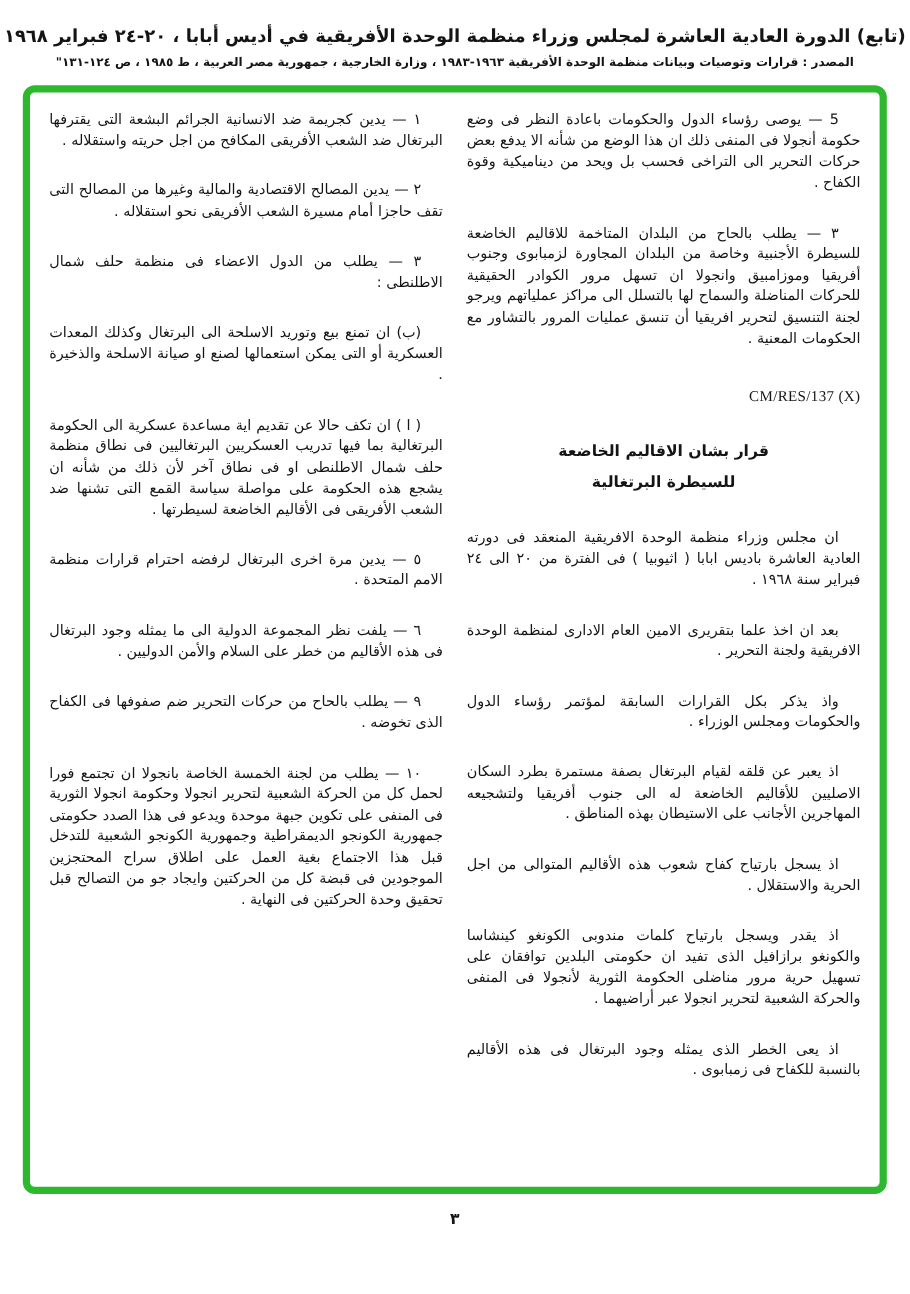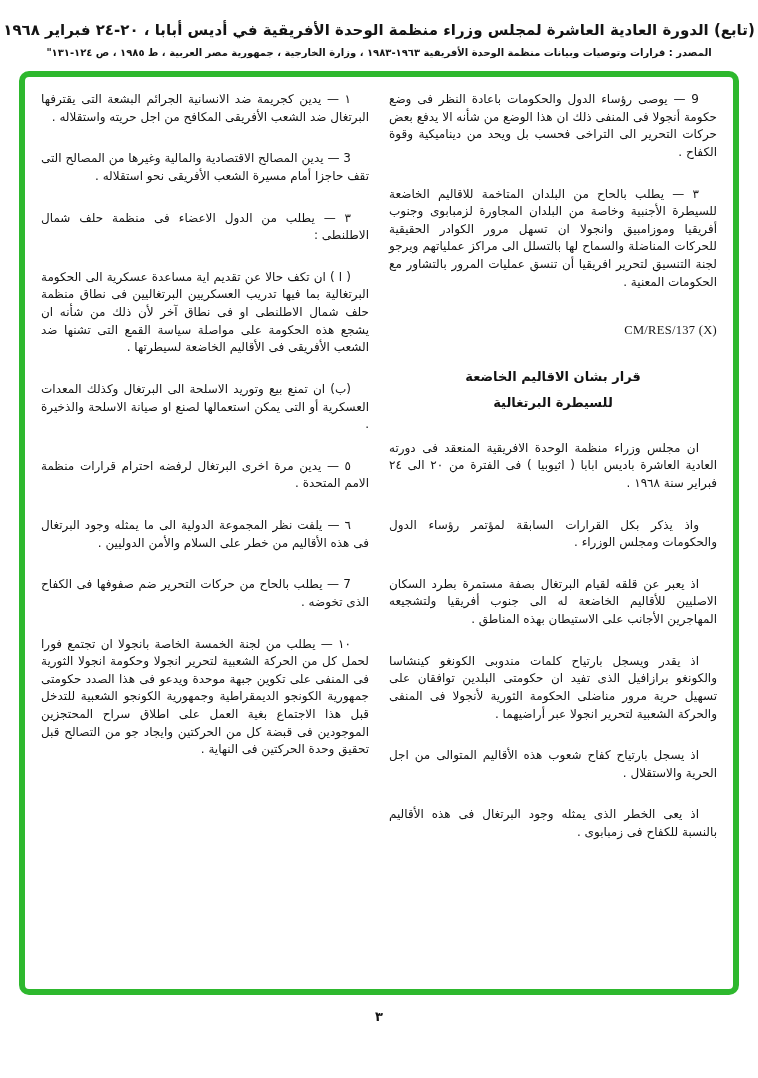--- a/index.html
+++ b/index.html
@@ -27,41 +27,42 @@
 <div class="page">
 
   <header class="hdr">
     <div class="hdr-line1">(تابع) الدورة العادية العاشرة لمجلس وزراء منظمة الوحدة الأفريقية في أديس أبابا ، ‪٢٠-٢٤‬ فبراير ١٩٦٨</div>
     <div class="hdr-line2">المصدر : قرارات وتوصيات وبيانات منظمة الوحدة الأفريقية ‪١٩٦٣-١٩٨٣‬ ، وزارة الخارجية ، جمهورية مصر العربية ، ط ١٩٨٥ ، ص ‪١٢٤-١٣١‬"</div>
   </header>
 
   <div class="green-box" style="border-color: rgb(46, 184, 46);">
     <div class="cols">
       <section class="col">
-          <p class="block para"><span>9 — يوصى رؤساء الدول والحكومات باعادة النظر فى وضع حكومة أنجولا فى المنفى ذلك ان هذا الوضع من شأنه الا يدفع بعض حركات التحرير الى التراخى فحسب بل ويحد من ديناميكية وقوة الكفاح .</span></p>
+          <p class="block para"><span>5 — يوصى رؤساء الدول والحكومات باعادة النظر فى وضع حكومة أنجولا فى المنفى ذلك ان هذا الوضع من شأنه الا يدفع بعض حركات التحرير الى التراخى فحسب بل ويحد من ديناميكية وقوة الكفاح .</span></p>
           <p class="block para"><span>٣ — يطلب بالحاح من البلدان المتاخمة للاقاليم الخاضعة للسيطرة الأجنبية وخاصة من البلدان المجاورة لزمبابوى وجنوب أفريقيا وموزامبيق وانجولا ان تسهل مرور الكوادر الحقيقية للحركات المناضلة والسماح لها بالتسلل الى مراكز عملياتهم ويرجو لجنة التنسيق لتحرير افريقيا أن تنسق عمليات المرور بالتشاور مع الحكومات المعنية .</span></p>
           <p class="block cmres"><span>CM/RES/137 (X)</span></p>
           <p class="block heading"><span>قرار بشان الاقاليم الخاضعة
 للسيطرة البرتغالية</span></p>
           <p class="block para"><span>ان مجلس وزراء منظمة الوحدة الافريقية المنعقد فى دورته العادية العاشرة باديس ابابا ( اثيوبيا ) فى الفترة من ٢٠ الى ٢٤ فبراير سنة ١٩٦٨ .</span></p>
+          <p class="block para"><span>بعد ان اخذ علما بتقريرى الامين العام الادارى لمنظمة الوحدة الافريقية ولجنة التحرير .</span></p>
           <p class="block para"><span>واذ يذكر بكل القرارات السابقة لمؤتمر رؤساء الدول والحكومات ومجلس الوزراء .</span></p>
           <p class="block para"><span>اذ يعبر عن قلقه لقيام البرتغال بصفة مستمرة بطرد السكان الاصليين للأقاليم الخاضعة له الى جنوب أفريقيا ولتشجيعه المهاجرين الأجانب على الاستيطان بهذه المناطق .</span></p>
+          <p class="block para"><span>اذ يسجل بارتياح كفاح شعوب هذه الأقاليم المتوالى من اجل الحرية والاستقلال .</span></p>
           <p class="block para"><span>اذ يقدر ويسجل بارتياح كلمات مندوبى الكونغو كينشاسا والكونغو برازافيل الذى تفيد ان حكومتى البلدين توافقان على تسهيل حرية مرور مناضلى الحكومة الثورية لأنجولا فى المنفى والحركة الشعبية لتحرير انجولا عبر أراضيهما .</span></p>
-          <p class="block para"><span>اذ يسجل بارتياح كفاح شعوب هذه الأقاليم المتوالى من اجل الحرية والاستقلال .</span></p>
           <p class="block para bold"><span>اذ يعى الخطر الذى يمثله وجود البرتغال فى هذه الأقاليم بالنسبة للكفاح فى زمبابوى .</span></p>
         </section>
       <section class="col">
           <p class="block para"><span>١ — يدين كجريمة ضد الانسانية الجرائم البشعة التى يقترفها البرتغال ضد الشعب الأفريقى المكافح من اجل حريته واستقلاله .</span></p>
-          <p class="block para"><span>3 — يدين المصالح الاقتصادية والمالية وغيرها من المصالح التى تقف حاجزا أمام مسيرة الشعب الأفريقى نحو استقلاله .</span></p>
+          <p class="block para"><span>٢ — يدين المصالح الاقتصادية والمالية وغيرها من المصالح التى تقف حاجزا أمام مسيرة الشعب الأفريقى نحو استقلاله .</span></p>
           <p class="block para"><span>٣ — يطلب من الدول الاعضاء فى منظمة حلف شمال الاطلنطى :</span></p>
+          <p class="block para"><span>(ب) ان تمنع بيع وتوريد الاسلحة الى البرتغال وكذلك المعدات العسكرية أو التى يمكن استعمالها لصنع او صيانة الاسلحة والذخيرة .</span></p>
           <p class="block para"><span>( ا ) ان تكف حالا عن تقديم اية مساعدة عسكرية الى الحكومة البرتغالية بما فيها تدريب العسكريين البرتغاليين فى نطاق منظمة حلف شمال الاطلنطى او فى نطاق آخر لأن ذلك من شأنه ان يشجع هذه الحكومة على مواصلة سياسة القمع التى تشنها ضد الشعب الأفريقى فى الأقاليم الخاضعة لسيطرتها .</span></p>
-          <p class="block para"><span>(ب) ان تمنع بيع وتوريد الاسلحة الى البرتغال وكذلك المعدات العسكرية أو التى يمكن استعمالها لصنع او صيانة الاسلحة والذخيرة .</span></p>
           <p class="block para"><span>٥ — يدين مرة اخرى البرتغال لرفضه احترام قرارات منظمة الامم المتحدة .</span></p>
           <p class="block para"><span>٦ — يلفت نظر المجموعة الدولية الى ما يمثله وجود البرتغال فى هذه الأقاليم من خطر على السلام والأمن الدوليين .</span></p>
-          <p class="block para"><span>7 — يطلب بالحاح من حركات التحرير ضم صفوفها فى الكفاح الذى تخوضه .</span></p>
+          <p class="block para"><span>٩ — يطلب بالحاح من حركات التحرير ضم صفوفها فى الكفاح الذى تخوضه .</span></p>
           <p class="block para"><span>١٠ — يطلب من لجنة الخمسة الخاصة بانجولا ان تجتمع فورا لحمل كل من الحركة الشعبية لتحرير انجولا وحكومة انجولا الثورية فى المنفى على تكوين جبهة موحدة ويدعو فى هذا الصدد حكومتى جمهورية الكونجو الديمقراطية وجمهورية الكونجو الشعبية للتدخل قبل </span><span class="bold">هذا الاجتماع بغية العمل على اطلاق سراح المحتجزين الموجودين فى قبضة كل من الحركتين وايجاد جو من التصالح قبل تحقيق وحدة الحركتين فى النهاية .</span></p>
         </section>
     </div>
   </div>
 
   <div class="pageno">٣</div>
 
 </div>
 
 </body></html>

